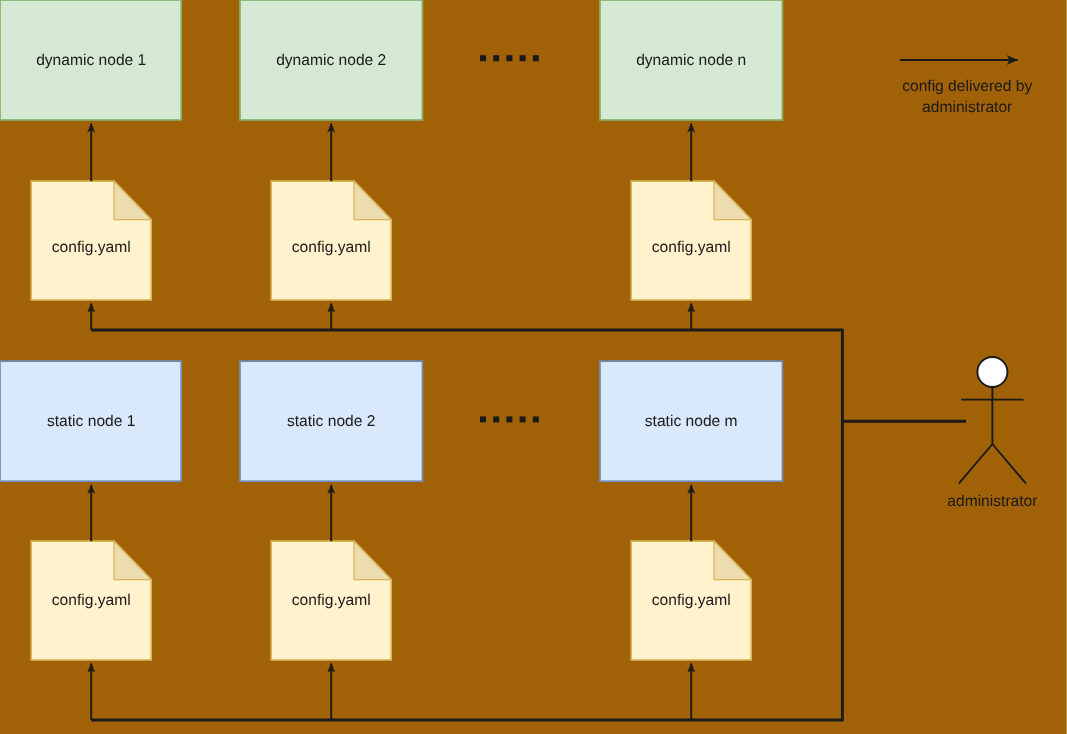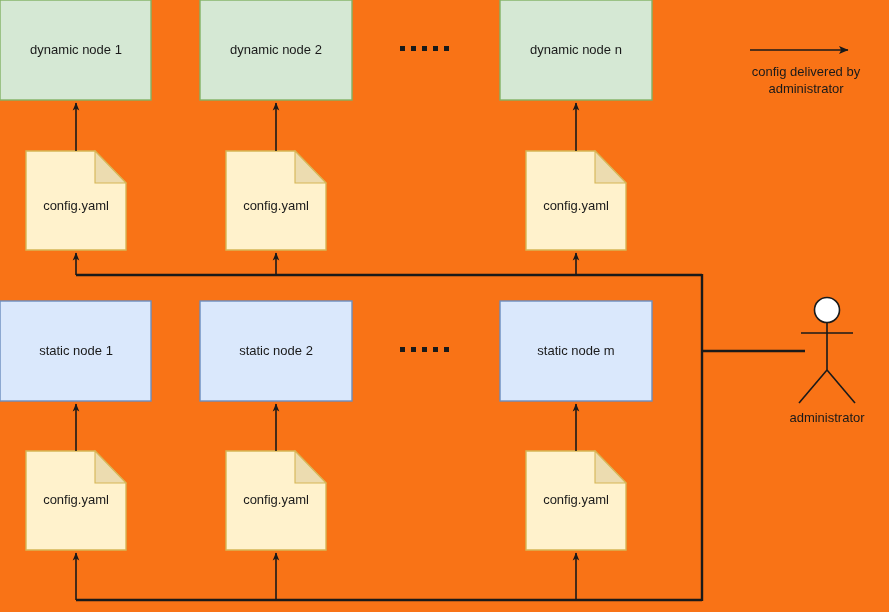--- a/index.html
+++ b/index.html
@@ -7,21 +7,21 @@
     padding: 0;
     background: #ffffff;
   }
   body {
     font-family: "Liberation Sans", sans-serif;
   }
   #canvas {
     position: relative;
     width: 889px;
     height: 612px;
-    background: #f97316;
+    background: #a16207;
     overflow: hidden;
   }
   #diagram-svg {
     position: absolute;
     left: 0;
     top: 0;
     width: 889px;
     height: 612px;
   }
   .node-label {

